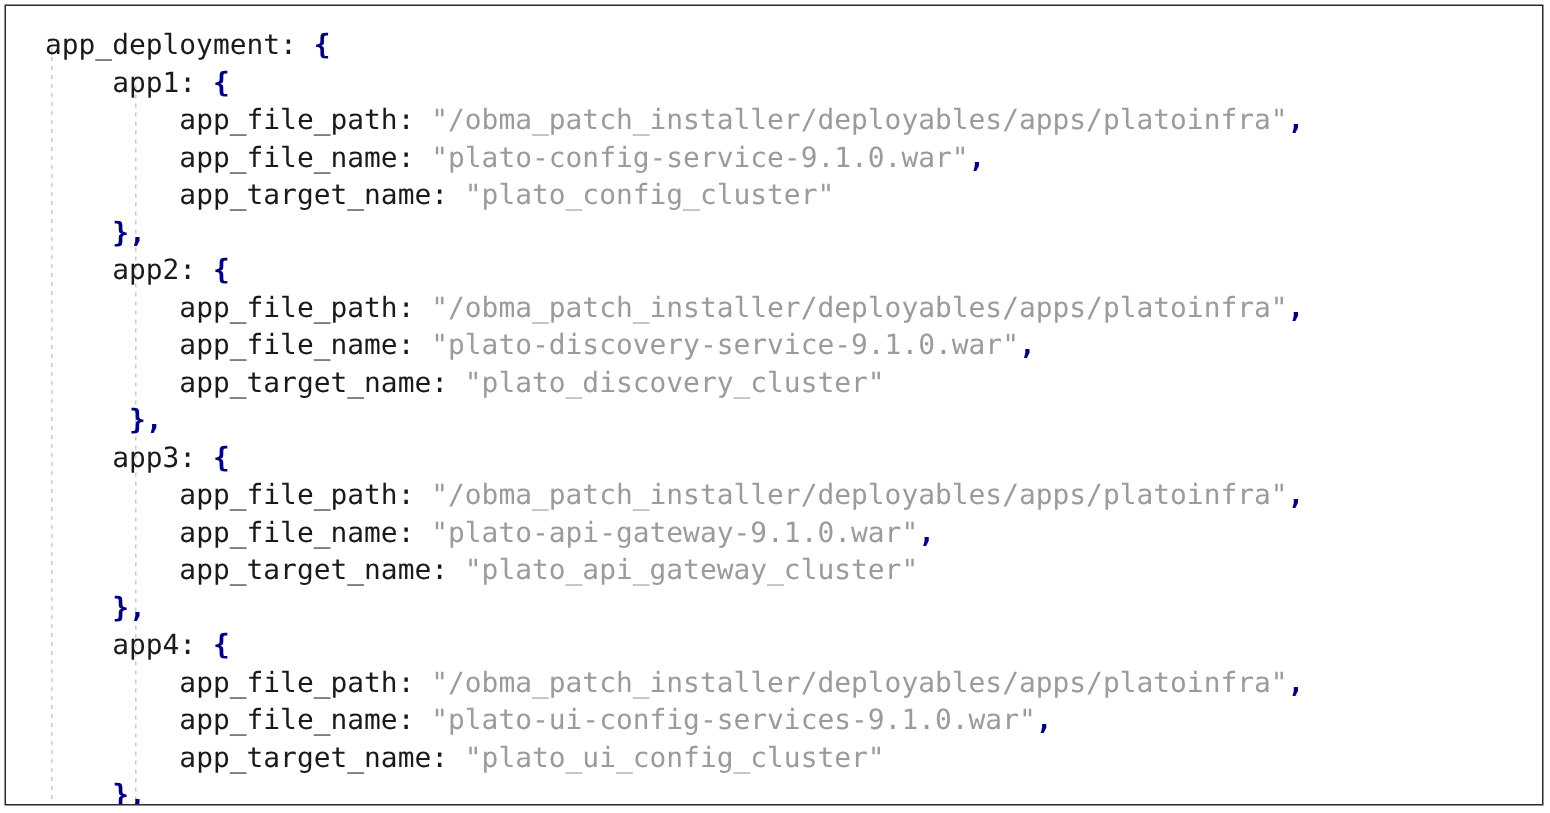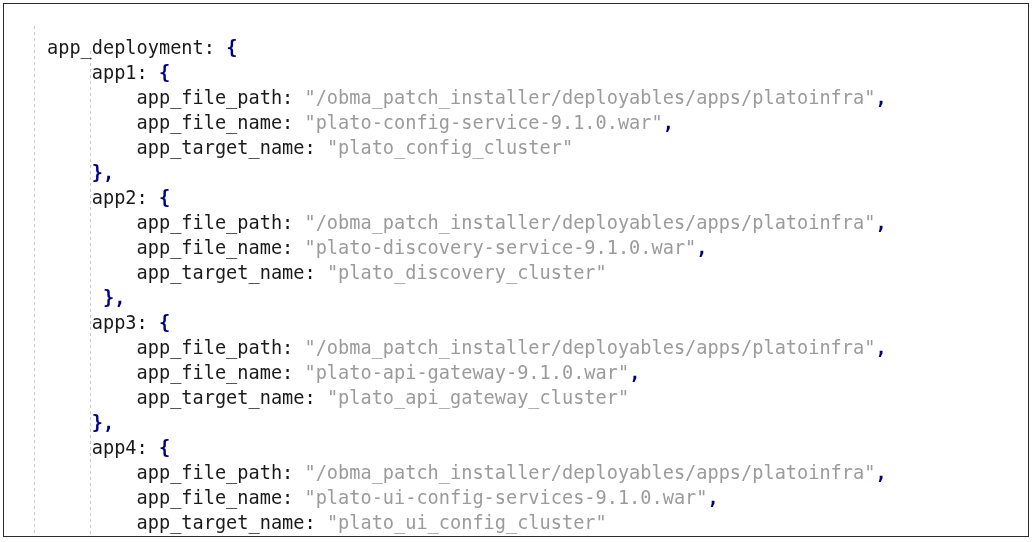--- a/index.html
+++ b/index.html
@@ -43,21 +43,21 @@
   #indent-guide-1 { left: 30px; }
   #indent-guide-2 { left: 86px; top: 47px; }
 
   #code-lines {
     position: absolute;
     left: 0;
     top: 0;
     right: 0;
     bottom: 0;
     padding: 14px 0 0 0;
-    margin: 17px;
+    margin: 0;
   }
 
   .code-line {
     height: 25px;
     line-height: 25px;
     white-space: pre;
     font-size: 18.6px;
     letter-spacing: 0px;
     padding-left: 26px;
     color: #1a1a1a;

